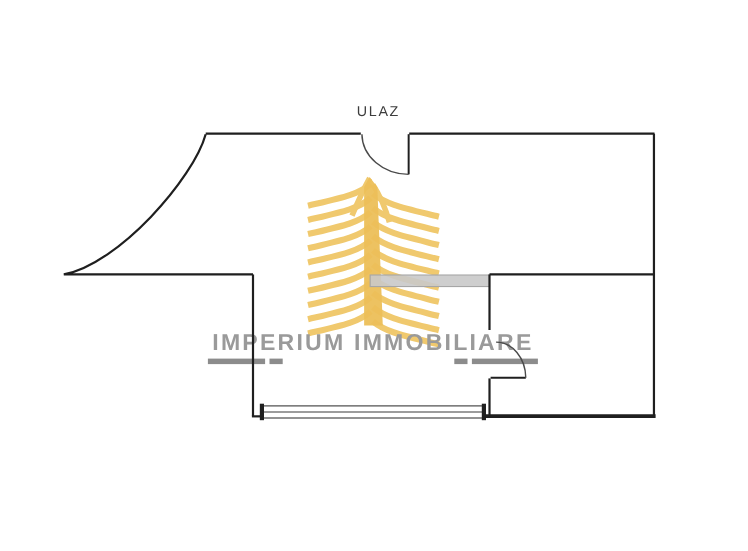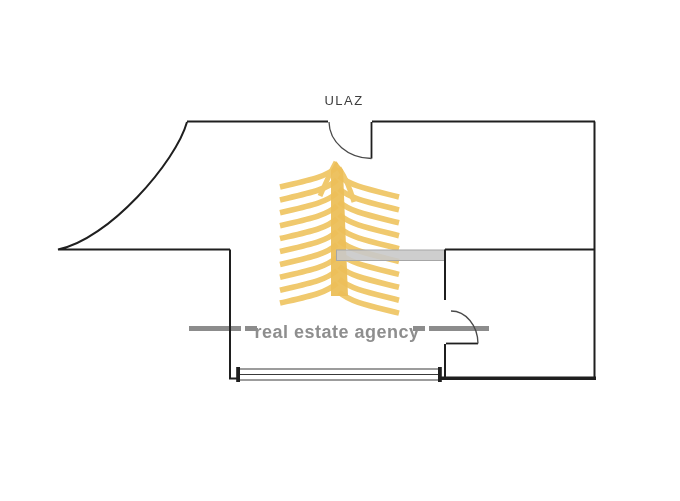--- a/index.html
+++ b/index.html
@@ -79,21 +79,21 @@
         <path d="M339 253.4 C351 263.4 367 266.4 399 274.4" fill="none" stroke="#f0c96e" stroke-width="5.6"></path>
         <path d="M339 266.3 C351 276.3 367 279.3 399 287.3" fill="none" stroke="#f0c96e" stroke-width="5.6"></path>
         <path d="M339 279.2 C351 289.2 367 292.2 399 300.2" fill="none" stroke="#f0c96e" stroke-width="5.6"></path>
         <path d="M339 292.1 C351 302.1 367 305.1 399 313.1" fill="none" stroke="#f0c96e" stroke-width="5.6"></path>
         <path d="M336 162 C331 171 326 182 320 196" fill="none" stroke="#f0c96e" stroke-width="5"></path>
         <path d="M339 168 C345 177 350 188 354 202" fill="none" stroke="#f0c96e" stroke-width="5"></path>
       </g>
     <polygon class="logo-trunk" points="336,161 343,170 348,296 331,296 331,170"></polygon>
   </svg>
 
-  <div id="tagline-text">real estate agency</div>
+  <div id="brand-text">IMPERIUM IMMOBILIARE</div>
   <div id="tag-bar-l1" class="tag-bar"></div>
   <div id="tag-bar-l2" class="tag-bar"></div>
   <div id="tag-bar-r1" class="tag-bar"></div>
   <div id="tag-bar-r2" class="tag-bar"></div>
 
   <svg id="plan-svg" width="680" height="501" viewBox="0 0 680 501">
 
     <rect class="gray-wall" x="336.5" y="250" width="108.5" height="10.5"></rect>
 
     <g>

